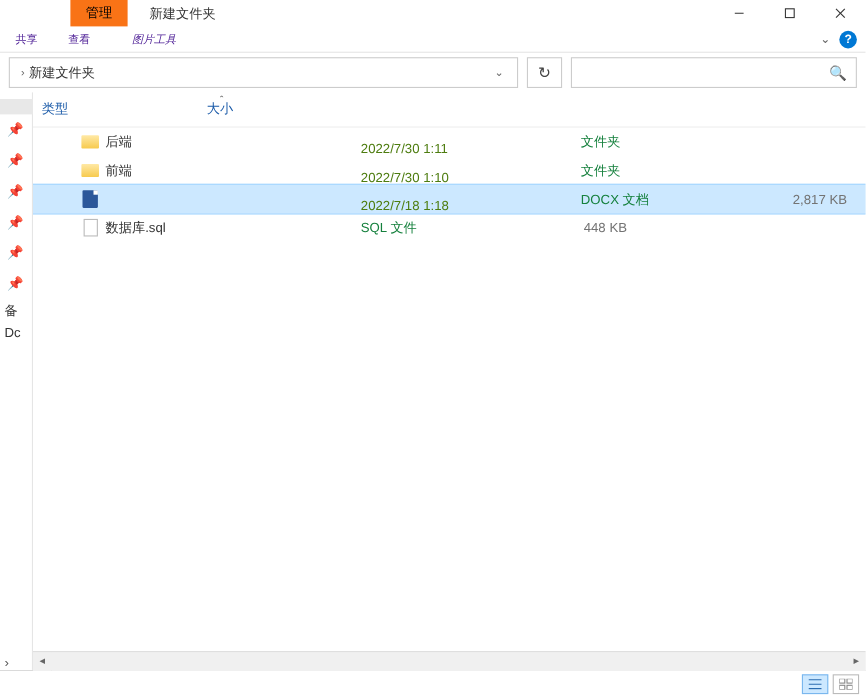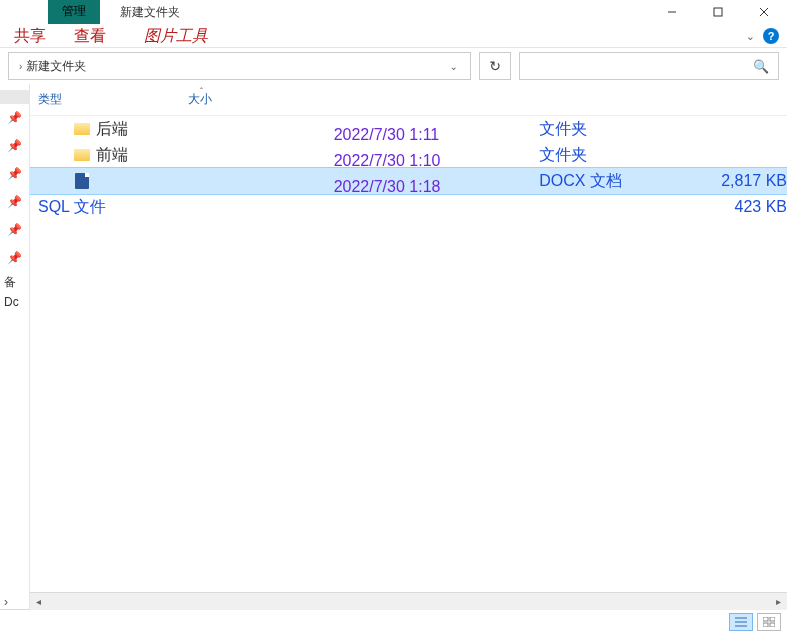--- a/index.html
+++ b/index.html
@@ -17,28 +17,28 @@
       display: flex;
       align-items: stretch;
       border-bottom: 1px solid #e5e5e5;
     }
     .ribbon-tab {
       padding: 3px 14px;
       font-size: 12px;
       color: #333;
     }
     .ribbon-tab.highlight {
-      background: #0f766e;
+      background: #f97316;
       color: #000;
-      margin-left: 48px;
+      margin-left: 64px;
     }
     .ribbon-tab2 {
       padding: 3px 14px;
-      font-size: 16px;
-      color: #b91c1c;
+      font-size: 10px;
+      color: #4c1d95;
     }
     .title-text {
       padding: 4px 20px;
       font-size: 12px;
       color: #333;
       flex: 1;
       height: 24px;
     }
     .window-controls {
       display: flex;
@@ -190,32 +190,31 @@
       left: 170px;
       top: 2px;
       font-size: 9px;
       color: #666;
     }
     .file-list { flex: 1; overflow: hidden; }
     .row {
       display: flex;
       height: 26px;
       align-items: center;
-      font-size: 16px;
-      color: #333;
-      justify-content: space-between;
+      font-size: 12px;
+      color: #333;
     }
     .row.selected {
       background: #cce8ff;
       outline: 1px solid #99d1ff;
     }
     .cell-name { width: 290px; padding-left: 44px; display: flex; align-items: center; gap: 6px; }
-    .cell-date { width: 200px; padding-left: 8px; color: #6d28d9; margin-top: 12px; }
-    .cell-type { width: 150px; padding-left: 8px; color: #1d4ed8; }
-    .cell-size { width: 100px; padding-left: 8px; text-align: right; color: #1d4ed8; }
+    .cell-date { width: 200px; padding-left: 8px; color: #4d7c0f; margin-top: 12px; }
+    .cell-type { width: 150px; padding-left: 8px; color: #15803d; }
+    .cell-size { width: 100px; padding-left: 8px; text-align: right; color: #737373; }
     .icon-sm { width: 16px; height: 16px; display: flex; align-items: center; justify-content: center; flex-shrink: 0; }
     .folder-icon { background: linear-gradient(#ffe9a6,#f7ca4d); border-radius: 1px; width: 16px; height: 12px; }
     .docx-icon { background: #2b579a; width: 14px; height: 16px; border-radius: 1px; position: relative; }
     .docx-icon::after { content: ""; position: absolute; right: 0; top: 0; width: 4px; height: 4px; background: #fff; }
     .file-icon { width: 13px; height: 16px; border: 1px solid #bbb; background: #fff; position: relative; }
     .scrollbars {
       height: 17px;
       background: #f0f0f0;
       border-top: 1px solid #dadada;
       display: flex;
@@ -349,27 +348,33 @@
           <div class="cell-date">2022/7/30 1:10</div>
           <div class="cell-type">文件夹</div>
           <div class="cell-size"></div>
         </div>
         <div class="row selected">
           <div class="cell-name">
             <span class="icon-sm">
               <span class="docx-icon"></span>
             </span>
           </div>
-          <div class="cell-date">2022/7/30 1:18</div>
+          <div class="cell-date">2022/7/18 1:18</div>
           <div class="cell-type">DOCX 文档</div>
           <div class="cell-size">2,817 KB</div>
         </div>
         <div class="row">
+          <div class="cell-name">
+            <span class="icon-sm">
+              <span class="file-icon"></span>
+            </span>
+            <span>数据库.sql</span>
+          </div>
           <div class="cell-type">SQL 文件</div>
-          <div class="cell-size">423 KB</div>
+          <div class="cell-size">448 KB</div>
         </div>
       </div>
     <div class="scrollbars">
       <div class="scroll-arrow">◂</div>
       <div class="scroll-track"></div>
       <div class="scroll-arrow">▸</div>
     </div>
   </div>
 </div>
 

